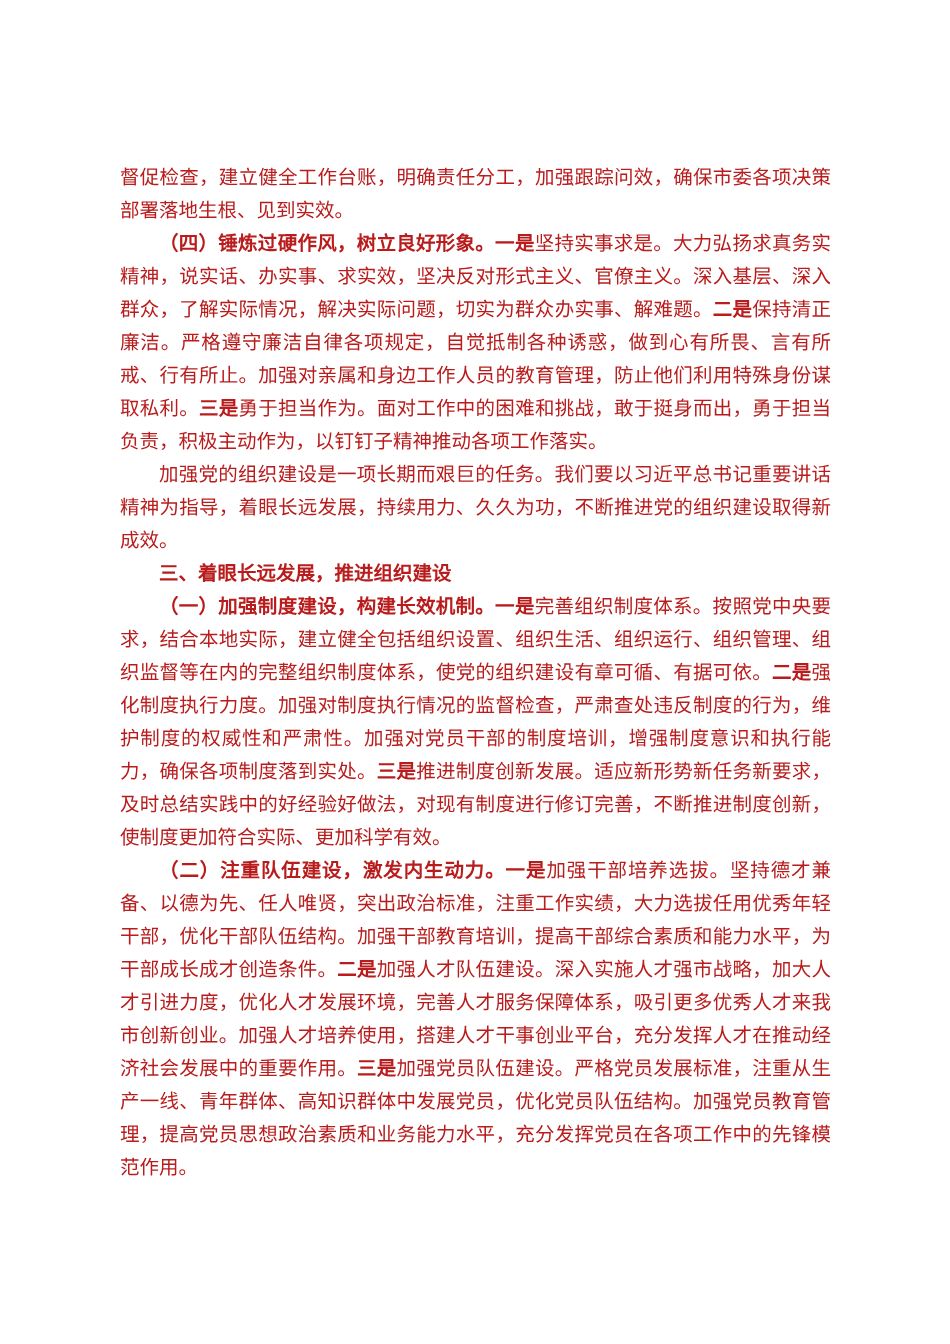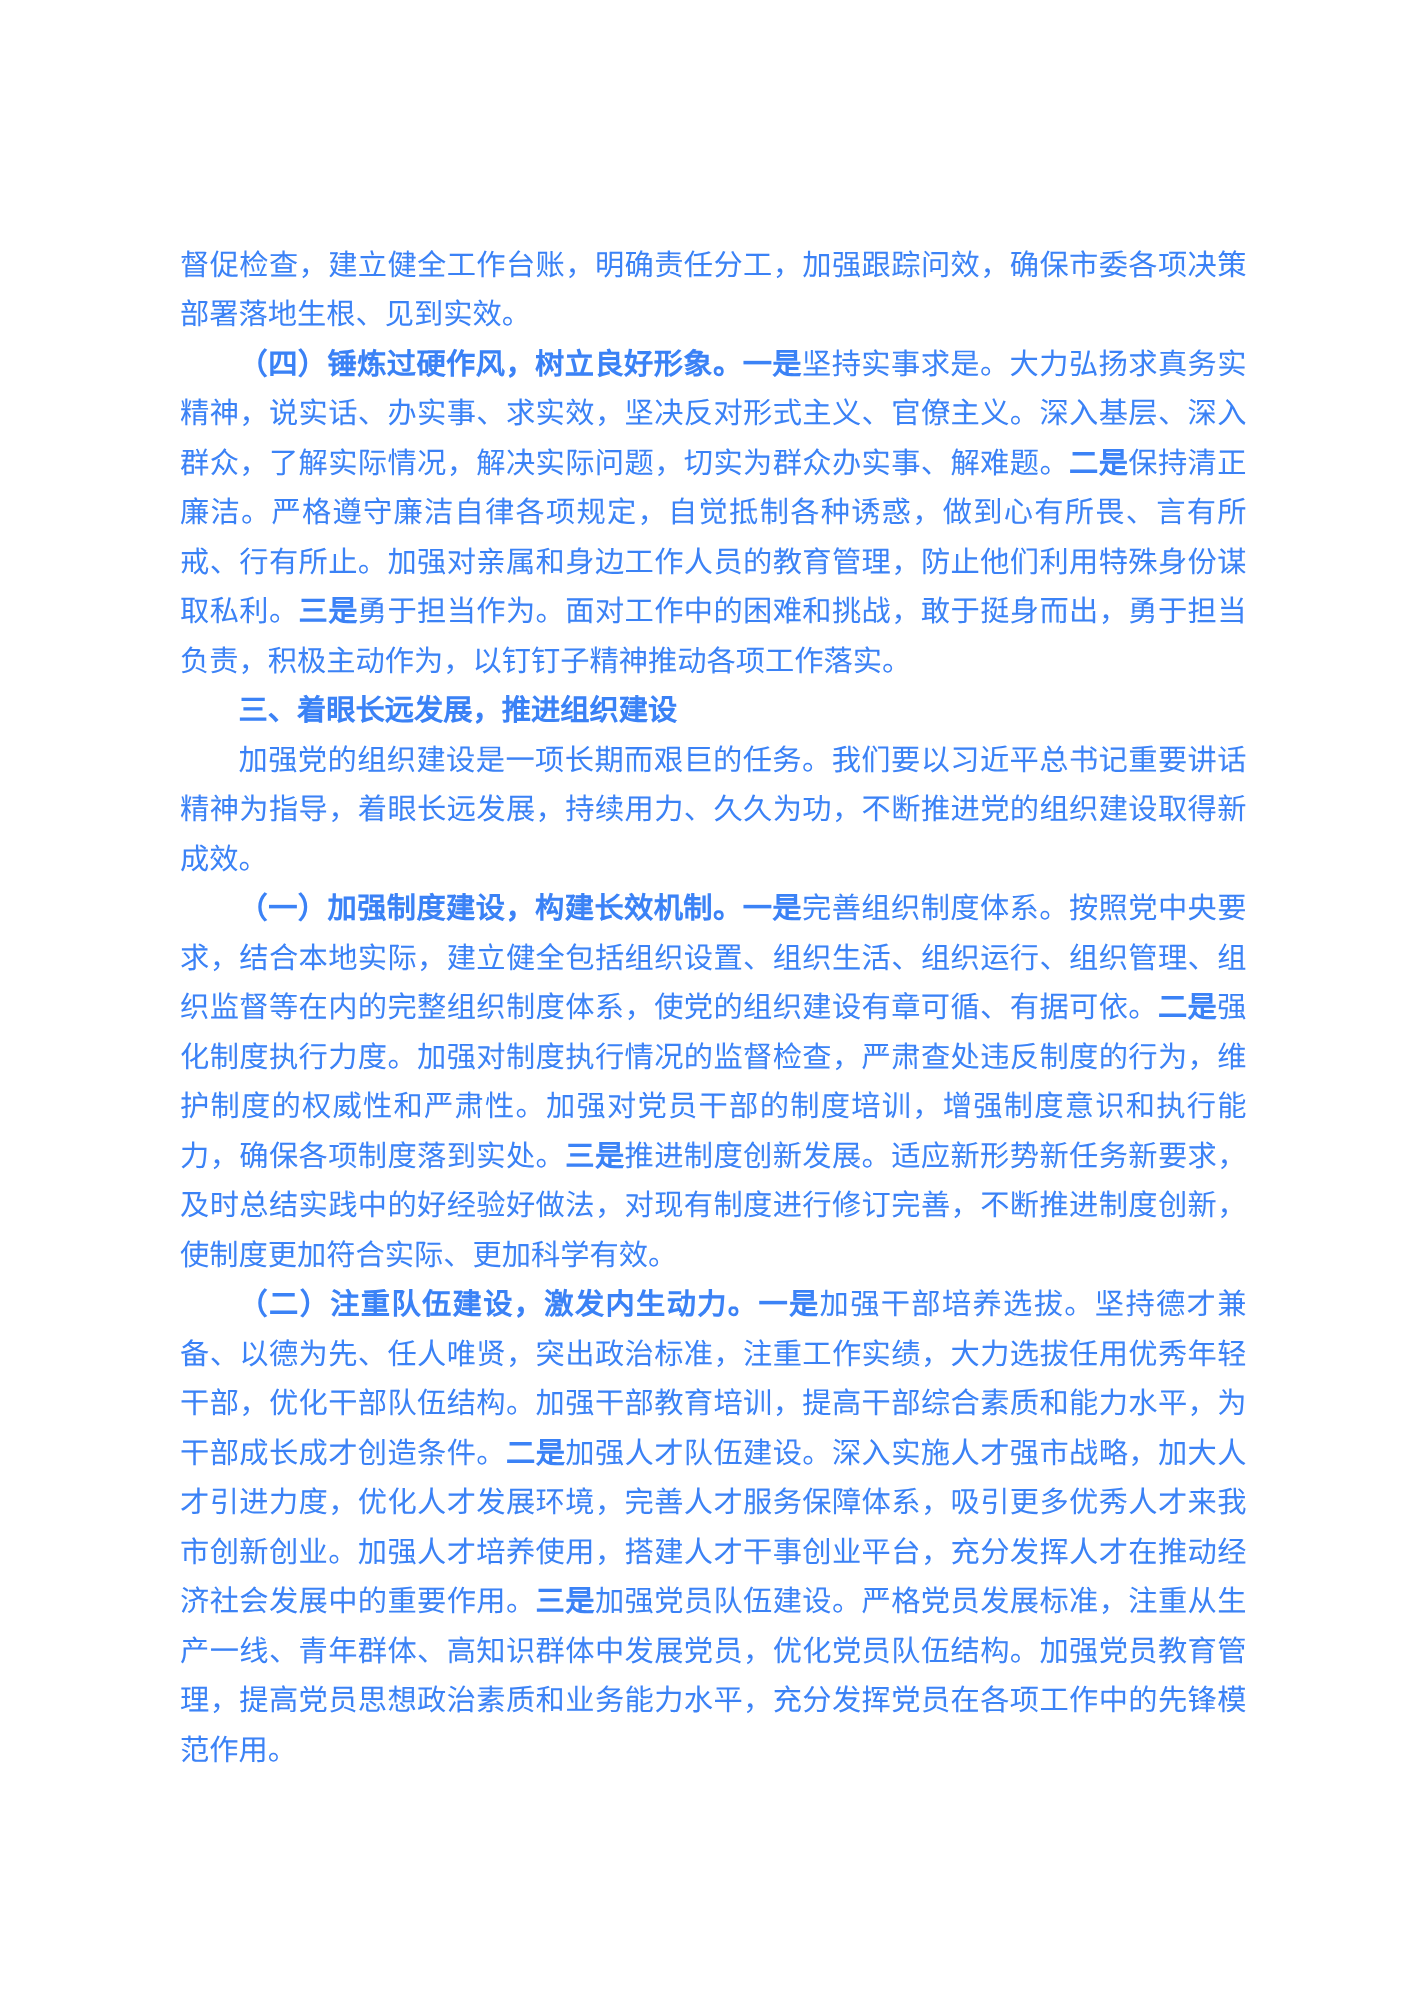--- a/index.html
+++ b/index.html
@@ -7,21 +7,21 @@
   body {
     width: 950px;
     height: 1344px;
     overflow: hidden;
   }
   .page {
     width: 950px;
     height: 1344px;
     background: #ffffff;
     padding: 161px 119px 0 120px;
-    color: #3b82f6;
+    color: #b91c1c;
     font-family: "Liberation Serif", "DejaVu Serif", serif;
     font-size: 19.5px;
     line-height: 33px;
   }
   .doc-body { width: 100%; }
   p.doc-par {
     text-align: justify;
     text-justify: inter-ideograph;
     word-break: break-all;
   }
@@ -30,18 +30,18 @@
   .run { font-weight: normal; }
   .run-bold { font-weight: bold; }
 </style>
 </head>
 <body>
 
 <div class="page">
   <div class="doc-body">
       <p class="doc-par continuation"><span class="run">督促检查，建立健全工作台账，明确责任分工，加强跟踪问效，确保市委各项决策部署落地生根、见到实效。</span></p>
       <p class="doc-par body"><span class="run run-bold">（四）锤炼过硬作风，树立良好形象。一是</span><span class="run">坚持实事求是。大力弘扬求真务实精神，说实话、办实事、求实效，坚决反对形式主义、官僚主义。深入基层、深入群众，了解实际情况，解决实际问题，切实为群众办实事、解难题。</span><span class="run run-bold">二是</span><span class="run">保持清正廉洁。严格遵守廉洁自律各项规定，自觉抵制各种诱惑，做到心有所畏、言有所戒、行有所止。加强对亲属和身边工作人员的教育管理，防止他们利用特殊身份谋取私利。</span><span class="run run-bold">三是</span><span class="run">勇于担当作为。面对工作中的困难和挑战，敢于挺身而出，勇于担当负责，积极主动作为，以钉钉子精神推动各项工作落实。</span></p>
+      <p class="doc-par body"><span class="run">加强党的组织建设是一项长期而艰巨的任务。我们要以习近平总书记重要讲话精神为指导，着眼长远发展，持续用力、久久为功，不断推进党的组织建设取得新成效。</span></p>
       <p class="doc-par heading"><span class="run run-bold">三、着眼长远发展，推进组织建设</span></p>
-      <p class="doc-par body"><span class="run">加强党的组织建设是一项长期而艰巨的任务。我们要以习近平总书记重要讲话精神为指导，着眼长远发展，持续用力、久久为功，不断推进党的组织建设取得新成效。</span></p>
       <p class="doc-par body"><span class="run run-bold">（一）加强制度建设，构建长效机制。一是</span><span class="run">完善组织制度体系。按照党中央要求，结合本地实际，建立健全包括组织设置、组织生活、组织运行、组织管理、组织监督等在内的完整组织制度体系，使党的组织建设有章可循、有据可依。</span><span class="run run-bold">二是</span><span class="run">强化制度执行力度。加强对制度执行情况的监督检查，严肃查处违反制度的行为，维护制度的权威性和严肃性。加强对党员干部的制度培训，增强制度意识和执行能力，确保各项制度落到实处。</span><span class="run run-bold">三是</span><span class="run">推进制度创新发展。适应新形势新任务新要求，及时总结实践中的好经验好做法，对现有制度进行修订完善，不断推进制度创新，使制度更加符合实际、更加科学有效。</span></p>
       <p class="doc-par body"><span class="run run-bold">（二）注重队伍建设，激发内生动力。一是</span><span class="run">加强干部培养选拔。坚持德才兼备、以德为先、任人唯贤，突出政治标准，注重工作实绩，大力选拔任用优秀年轻干部，优化干部队伍结构。加强干部教育培训，提高干部综合素质和能力水平，为干部成长成才创造条件。</span><span class="run run-bold">二是</span><span class="run">加强人才队伍建设。深入实施人才强市战略，加大人才引进力度，优化人才发展环境，完善人才服务保障体系，吸引更多优秀人才来我市创新创业。加强人才培养使用，搭建人才干事创业平台，充分发挥人才在推动经济社会发展中的重要作用。</span><span class="run run-bold">三是</span><span class="run">加强党员队伍建设。严格党员发展标准，注重从生产一线、青年群体、高知识群体中发展党员，优化党员队伍结构。加强党员教育管理，提高党员思想政治素质和业务能力水平，充分发挥党员在各项工作中的先锋模范作用。</span></p>
     </div>
 </div>
 
 </body></html>

